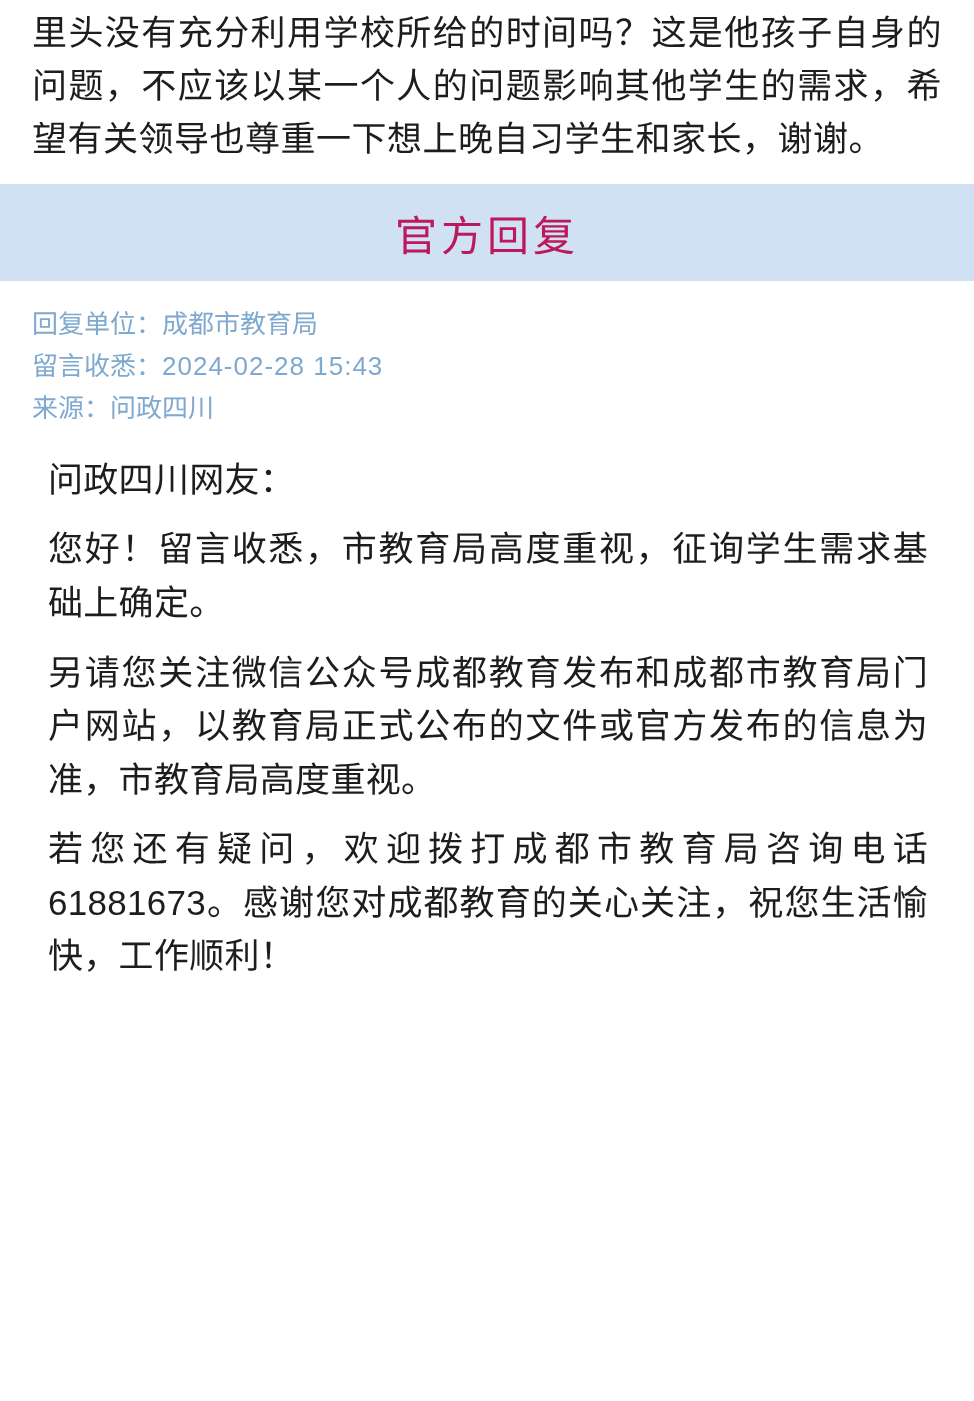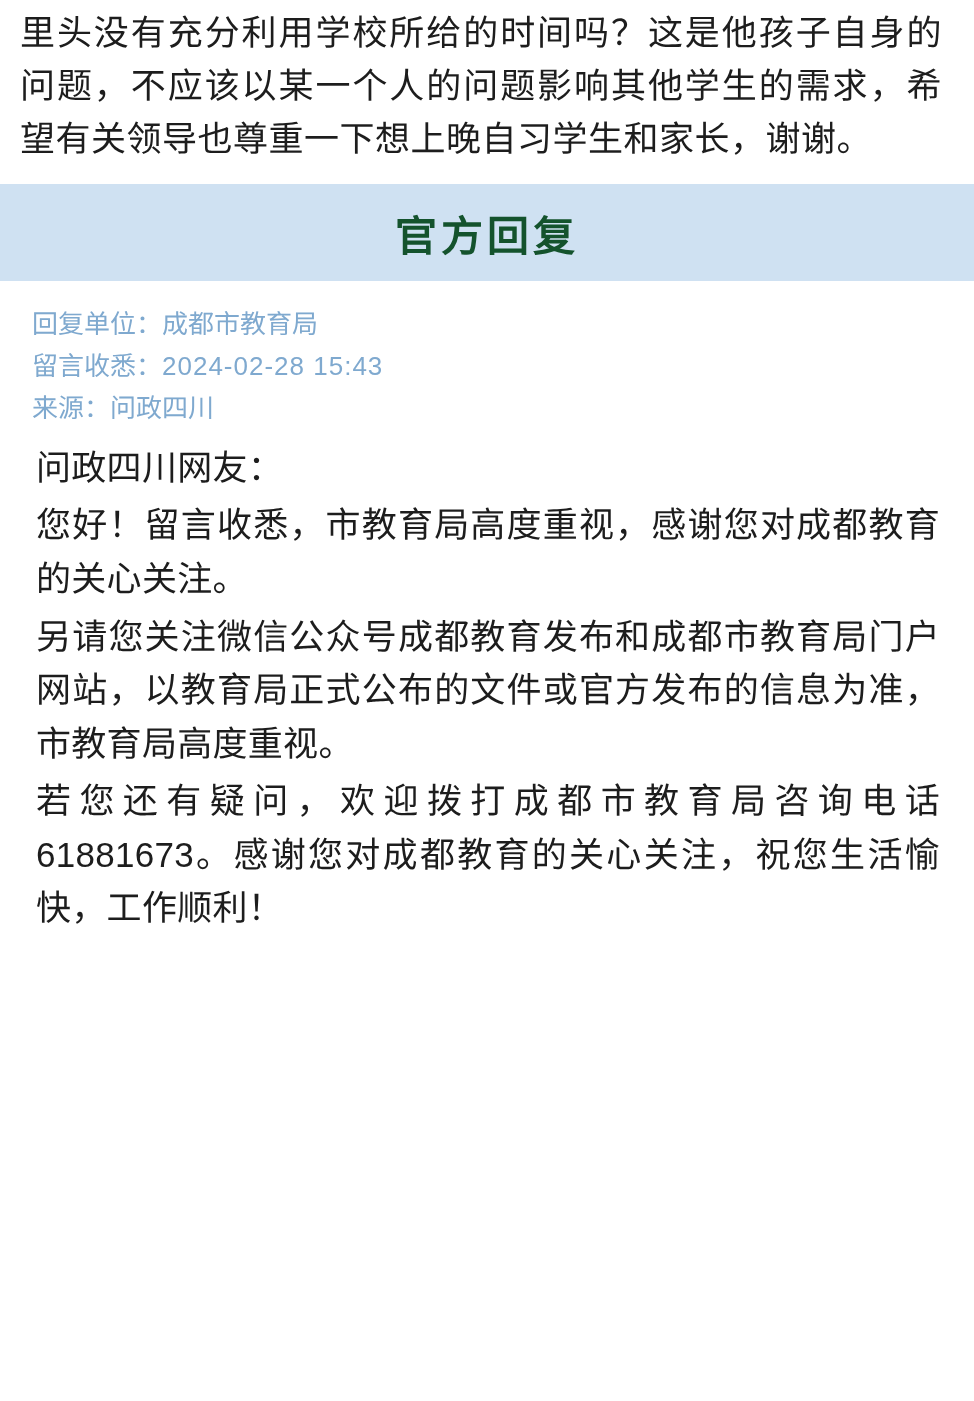--- a/index.html
+++ b/index.html
@@ -18,21 +18,21 @@
     width: 974px;
     min-height: 1401px;
     box-sizing: border-box;
     background: #ffffff;
     position: relative;
     overflow: hidden;
   }
 
   
   .question-block {
-    padding: 6px 32px 18px 20px;
+    padding: 6px 32px 18px 32px;
   }
   .question-text {
     font-size: 35px;
     line-height: 1.52;
     letter-spacing: 0.5px;
     color: #1d1d1d;
     margin: 0;
     text-align: justify;
     text-justify: inter-ideograph;
   }
@@ -41,22 +41,22 @@
   .reply-banner {
     background: #cfe1f2;
     height: 97px;
     display: flex;
     align-items: center;
     justify-content: center;
     width: 100%;
   }
   .reply-banner-title {
     font-size: 42px;
-    font-weight: 700;
-    color: #14532d;
+    font-weight: 400;
+    color: #be185d;
     letter-spacing: 4px;
   }
 
   
   .meta-block {
     padding: 22px 32px 4px 32px;
   }
   .meta-row {
     font-size: 26px;
     line-height: 1.62;
@@ -72,21 +72,21 @@
   .meta-value.mono {
     font-family: Liberation Sans, sans-serif;
     letter-spacing: 1px;
   }
 
   
   .reply-body {
     padding: 4px 30px 26px 32px;
   }
   .reply-body p {
-    margin: 4px;
+    margin: 16px;
     font-size: 35px;
     line-height: 1.53;
     color: #1d1d1d;
     text-align: justify;
     text-justify: inter-ideograph;
     letter-spacing: 0.3px;
   }
   .reply-body p + p {
     margin-top: 0px;
   }
@@ -114,18 +114,18 @@
     <div class="meta-row">
       <span class="meta-label">留言收悉：</span><span class="meta-value mono">2024-02-28 15:43</span>
     </div>
     <div class="meta-row">
       <span class="meta-label">来源：</span><span class="meta-value">问政四川</span>
     </div>
   </div>
 
   <div class="reply-body">
     <p class="salutation">问政四川网友：</p>
-    <p>您好！留言收悉，市教育局高度重视，感谢您对成都教育的关心关注。</p>
+    <p>您好！留言收悉，市教育局高度重视，征询学生需求基础上确定。</p>
     <p>另请您关注微信公众号成都教育发布和成都市教育局门户网站，以教育局正式公布的文件或官方发布的信息为准，市教育局高度重视。</p>
     <p>若您还有疑问，欢迎拨打成都市教育局咨询电话61881673。感谢您对成都教育的关心关注，祝您生活愉快，工作顺利！</p>
   </div>
 
 </div>
 
 </body></html>

